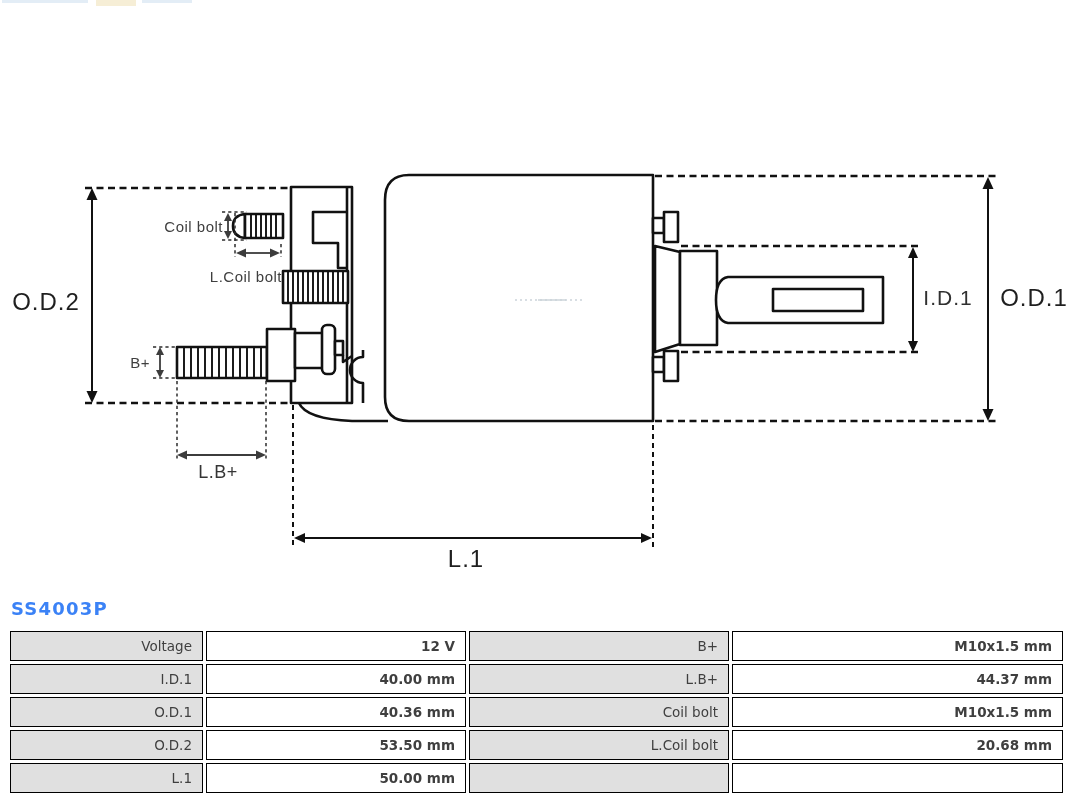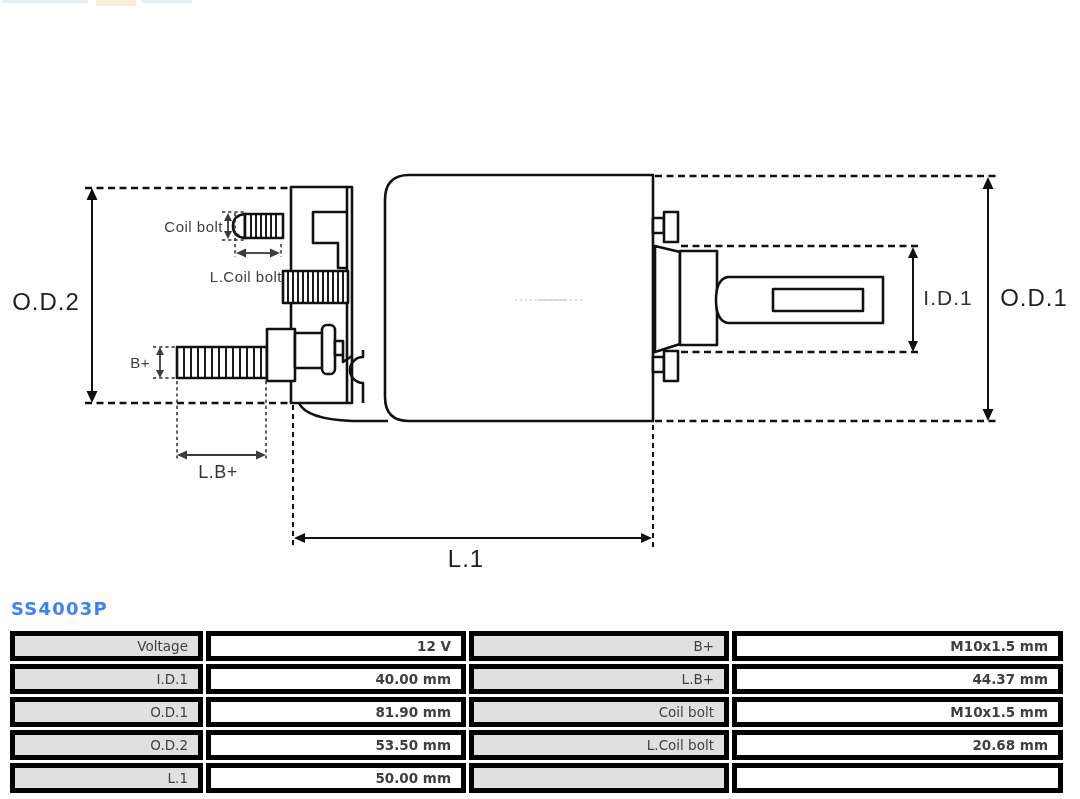--- a/index.html
+++ b/index.html
@@ -25,21 +25,21 @@
   .wm{stroke:#ccd4da;stroke-width:1.5;}
 
   
   .part-number{position:absolute;left:11px;top:598px;color:#3b82f6;
                font-size:18px;font-weight:600;letter-spacing:1.2px;line-height:22px;}
 
   
   table.spec{position:absolute;left:7px;top:628px;border-collapse:separate;border-spacing:3px;
              table-layout:fixed;width:1059px;}
   table.spec td{height:30px;padding:0 10px 0 0;text-align:right;vertical-align:middle;
-                font-size:13.5px;color:#3f3f3f;border:5px solid #000000;box-sizing:border-box;
+                font-size:13.5px;color:#3f3f3f;border:1px solid #000000;box-sizing:border-box;
                 white-space:nowrap;overflow:hidden;}
   td.lbl{background:#e0e0e0;}
   td.val{background:#ffffff;font-weight:bold;}
 
   
   .artifact{position:absolute;top:0;left:0;width:200px;height:8px;}
   .artifact .b1{position:absolute;left:2px;top:0;width:86px;height:3px;background:#e3edf6;}
   .artifact .y1{position:absolute;left:96px;top:0;width:40px;height:6px;background:#f6eed6;}
   .artifact .b2{position:absolute;left:142px;top:0;width:50px;height:3px;background:#e3edf6;}
 </style>
@@ -196,21 +196,21 @@
         <td class="val">M10x1.5 mm</td>
       </tr>
       <tr>
         <td class="lbl">I.D.1</td>
         <td class="val">40.00 mm</td>
         <td class="lbl">L.B+</td>
         <td class="val">44.37 mm</td>
       </tr>
       <tr>
         <td class="lbl">O.D.1</td>
-        <td class="val">81.90 mm</td>
+        <td class="val">40.36 mm</td>
         <td class="lbl">Coil bolt</td>
         <td class="val">M10x1.5 mm</td>
       </tr>
       <tr>
         <td class="lbl">O.D.2</td>
         <td class="val">53.50 mm</td>
         <td class="lbl">L.Coil bolt</td>
         <td class="val">20.68 mm</td>
       </tr>
       <tr>

